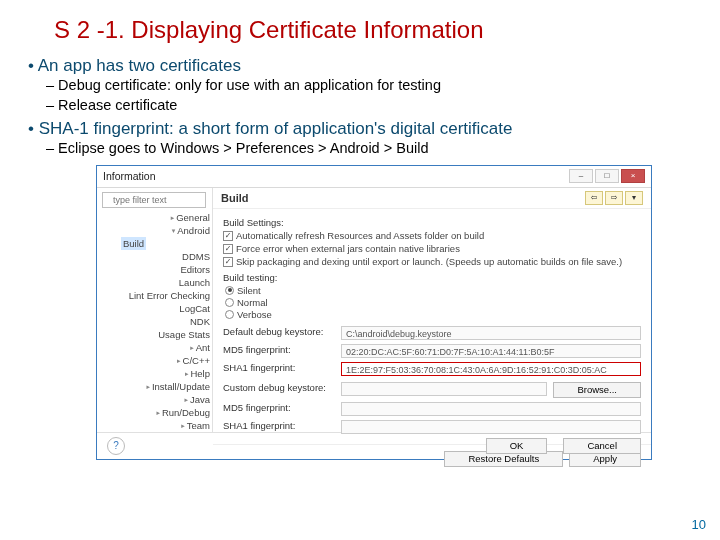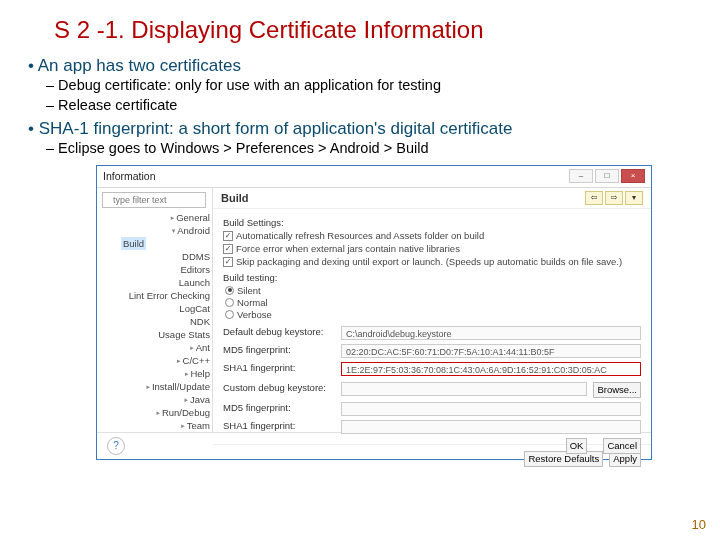--- a/index.html
+++ b/index.html
@@ -3,21 +3,21 @@
 <meta charset="utf-8">
 <style>
   * { box-sizing: border-box; margin: 0; padding: 0; }
   body { font-family: Arial, sans-serif; width: 720px; height: 540px; background: #fff; position: relative; }
   .slide { padding: 16px 28px; }
   h1 { color: #b30000; font-size: 24px; font-weight: normal; margin-bottom: 12px; margin-left: 26px; }
   .bullet { font-size: 17px; color: #0c4a6e; margin-top: 4px; }
   .sub { font-size: 14.5px; color: #000; margin-left: 18px; line-height: 1.35; }
   .dash::before { content: "– "; }
   .dot::before { content: "• "; }
-  .page-num { position: absolute; bottom: 8px; right: 14px; font-size: 13px; color: #a16207; }
+  .page-num { position: absolute; bottom: 8px; right: 14px; font-size: 13px; color: #0369a1; }
 
   .pref-window { margin: 6px 0 0 68px; width: 556px; border: 1px solid #3a7bbf; background: #fff; font-family: "Segoe UI", Tahoma, sans-serif; font-size: 10px; color: #333; }
   .titlebar { background: #fff; border-bottom: 1px solid #d9d9d9; height: 22px; display: flex; align-items: center; padding: 0 6px; }
   .titlebar .title { flex: 1; font-size: 10.5px; color: #222; }
   .titlebar .winbtns { display: flex; gap: 2px; }
   .titlebar .winbtn { width: 24px; height: 14px; border: 1px solid #ccc; background: #f6f6f6; font-size: 8px; text-align: center; line-height: 12px; cursor: pointer; }
   .titlebar .close { background: #c94f4f; color: #fff; border-color: #b04040; }
 
   .body { display: flex; height: 244px; }
   .tree { width: 116px; border-right: 1px solid #e0e0e0; padding: 4px 2px; overflow: hidden; }
@@ -37,21 +37,21 @@
   .cbrow { display: flex; align-items: flex-start; margin: 1px 0; gap: 3px; }
   .cbrow .cb { width: 10px; height: 10px; border: 1px solid #888; font-size: 8px; text-align: center; line-height: 8px; margin-top: 1px; flex-shrink: 0; }
   .cbrow .lbl { line-height: 12px; }
   .radio { display: flex; align-items: center; gap: 3px; margin: 1px 0 1px 2px; }
   .radio .r { width: 9px; height: 9px; border: 1px solid #888; border-radius: 50%; display: flex; align-items: center; justify-content: center; }
   .radio .r.on::after { content: ""; width: 4px; height: 4px; background: #444; border-radius: 50%; }
   .fieldrow { display: flex; margin: 4px 0; gap: 6px; }
   .fieldrow .fl { width: 112px; color: #333; }
   .fieldrow .fv { flex: 1; height: 14px; border: 1px solid #ccc; background: #fafafa; padding: 0 4px; font-size: 9px; line-height: 14px; color: #555; overflow: hidden; white-space: nowrap; }
   .fieldrow .fv.hl { border: 1.5px solid #c00; background: #fff; }
-  .btn { height: 16px; border: 1px solid #bbb; background: #f4f4f4; padding: 0 3px; font-size: 9.5px; line-height: 14px; cursor: pointer; }
+  .btn { height: 16px; border: 1px solid #bbb; background: #f4f4f4; padding: 0 23px; font-size: 9.5px; line-height: 14px; cursor: pointer; }
   .toolbar { display: flex; justify-content: flex-end; gap: 6px; padding: 6px 10px 4px; border-top: 1px solid #eee; }
   .bottombar { display: flex; align-items: center; padding: 4px 10px; border-top: 1px solid #e0e0e0; }
   .help { width: 18px; height: 18px; border: 1px solid #bbb; border-radius: 50%; text-align: center; font-size: 10px; color: #3a7bbf; line-height: 16px; cursor: pointer; }
   .bottombar .spacer { flex: 1; }
 </style>
 </head>
 <body>
 
 <div class="slide">
   <h1>S 2 -1. Displaying Certificate Information</h1>

